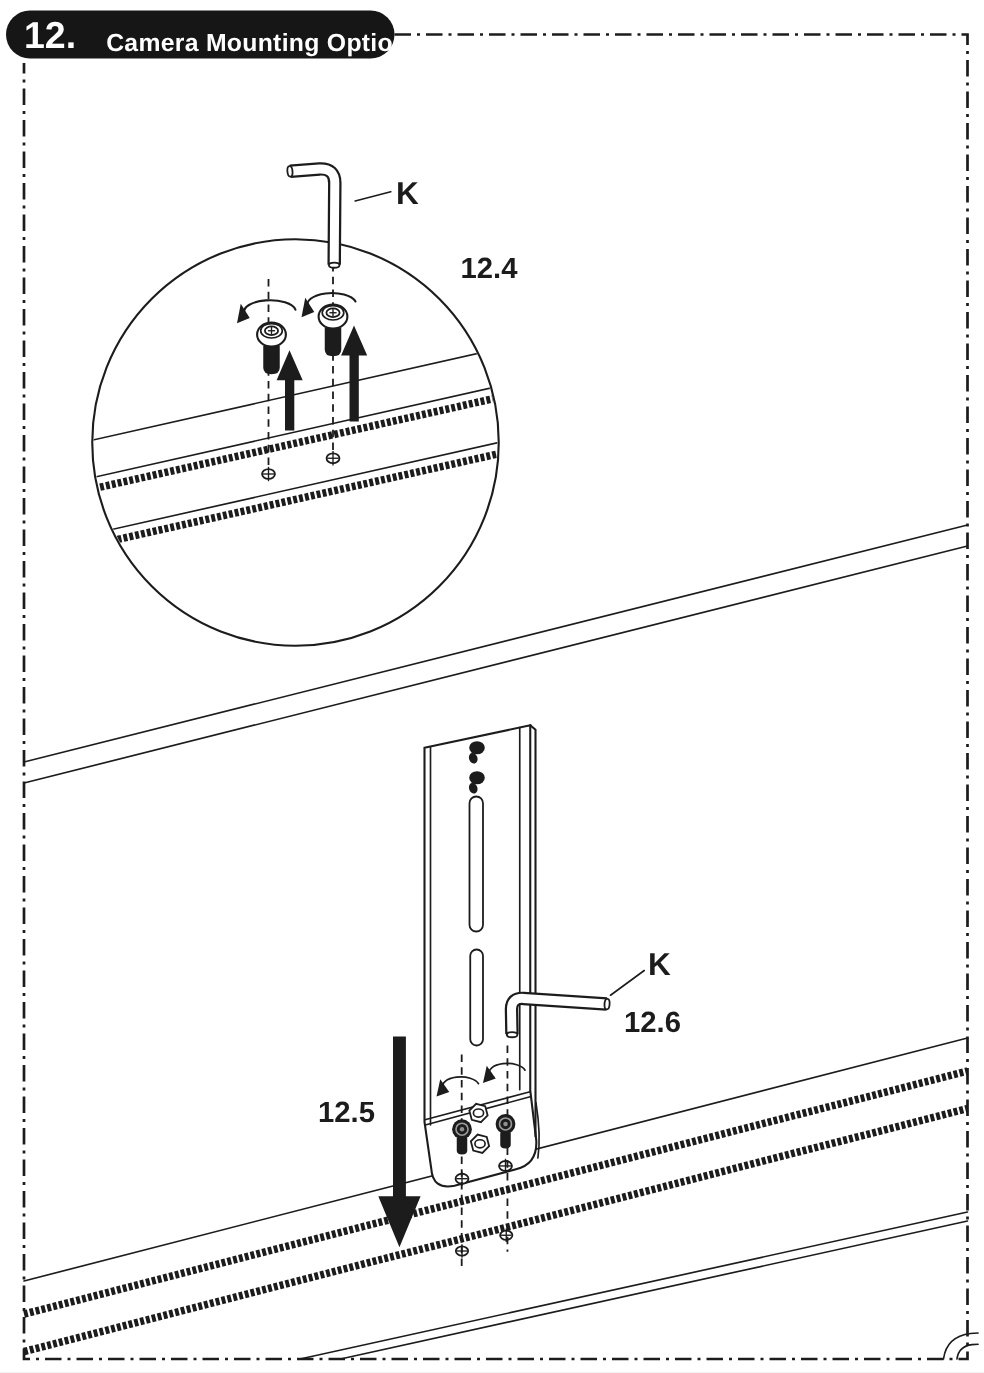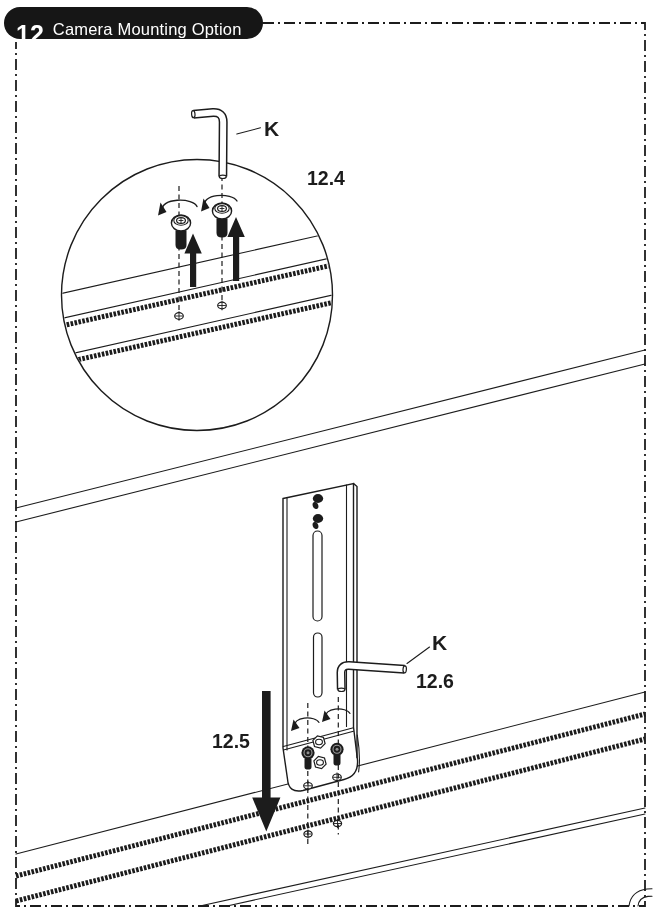--- a/index.html
+++ b/index.html
@@ -26,25 +26,25 @@
   .key-outer{fill:none;stroke:var(--ink);stroke-width:9;stroke-linecap:butt;stroke-linejoin:round;}
   .key-inner{fill:none;stroke:#fff;stroke-width:6;stroke-linecap:butt;stroke-linejoin:round;}
   .tick{stroke:var(--ink);stroke-width:0.9;}
   .ring{fill:none;stroke:#9a9a9a;stroke-width:1.1;}
   text.callout{font-weight:700;font-size:19.5px;fill:var(--ink);}
   text.k{font-weight:700;font-size:21px;fill:var(--ink);}
   
   .banner{
     position:absolute;left:4px;top:7px;width:259px;height:32px;
     background:var(--banner-bg);border-radius:16.5px;
-    display:flex;align-items:flex-start;padding:13px 0 0 12px;box-sizing:border-box;
+    display:flex;align-items:flex-end;padding:0 0 0 12px;box-sizing:border-box;
     color:var(--banner-text);white-space:nowrap;
   }
   .banner .num{font-size:25px;font-weight:800;letter-spacing:0;}
-  .banner .ttl{font-size:16.5px;font-weight:400;margin-left:2px;letter-spacing:.2px;}
+  .banner .ttl{font-size:16.5px;font-weight:700;margin-left:20px;letter-spacing:.2px;}
 </style>
 </head>
 <body>
 
 <div class="stage">
 
   <svg class="art" width="656" height="915" viewBox="0 0 656 915">
     <defs>
       <clipPath id="circClip">
           <circle cx="197" cy="295" r="134.6"></circle>

